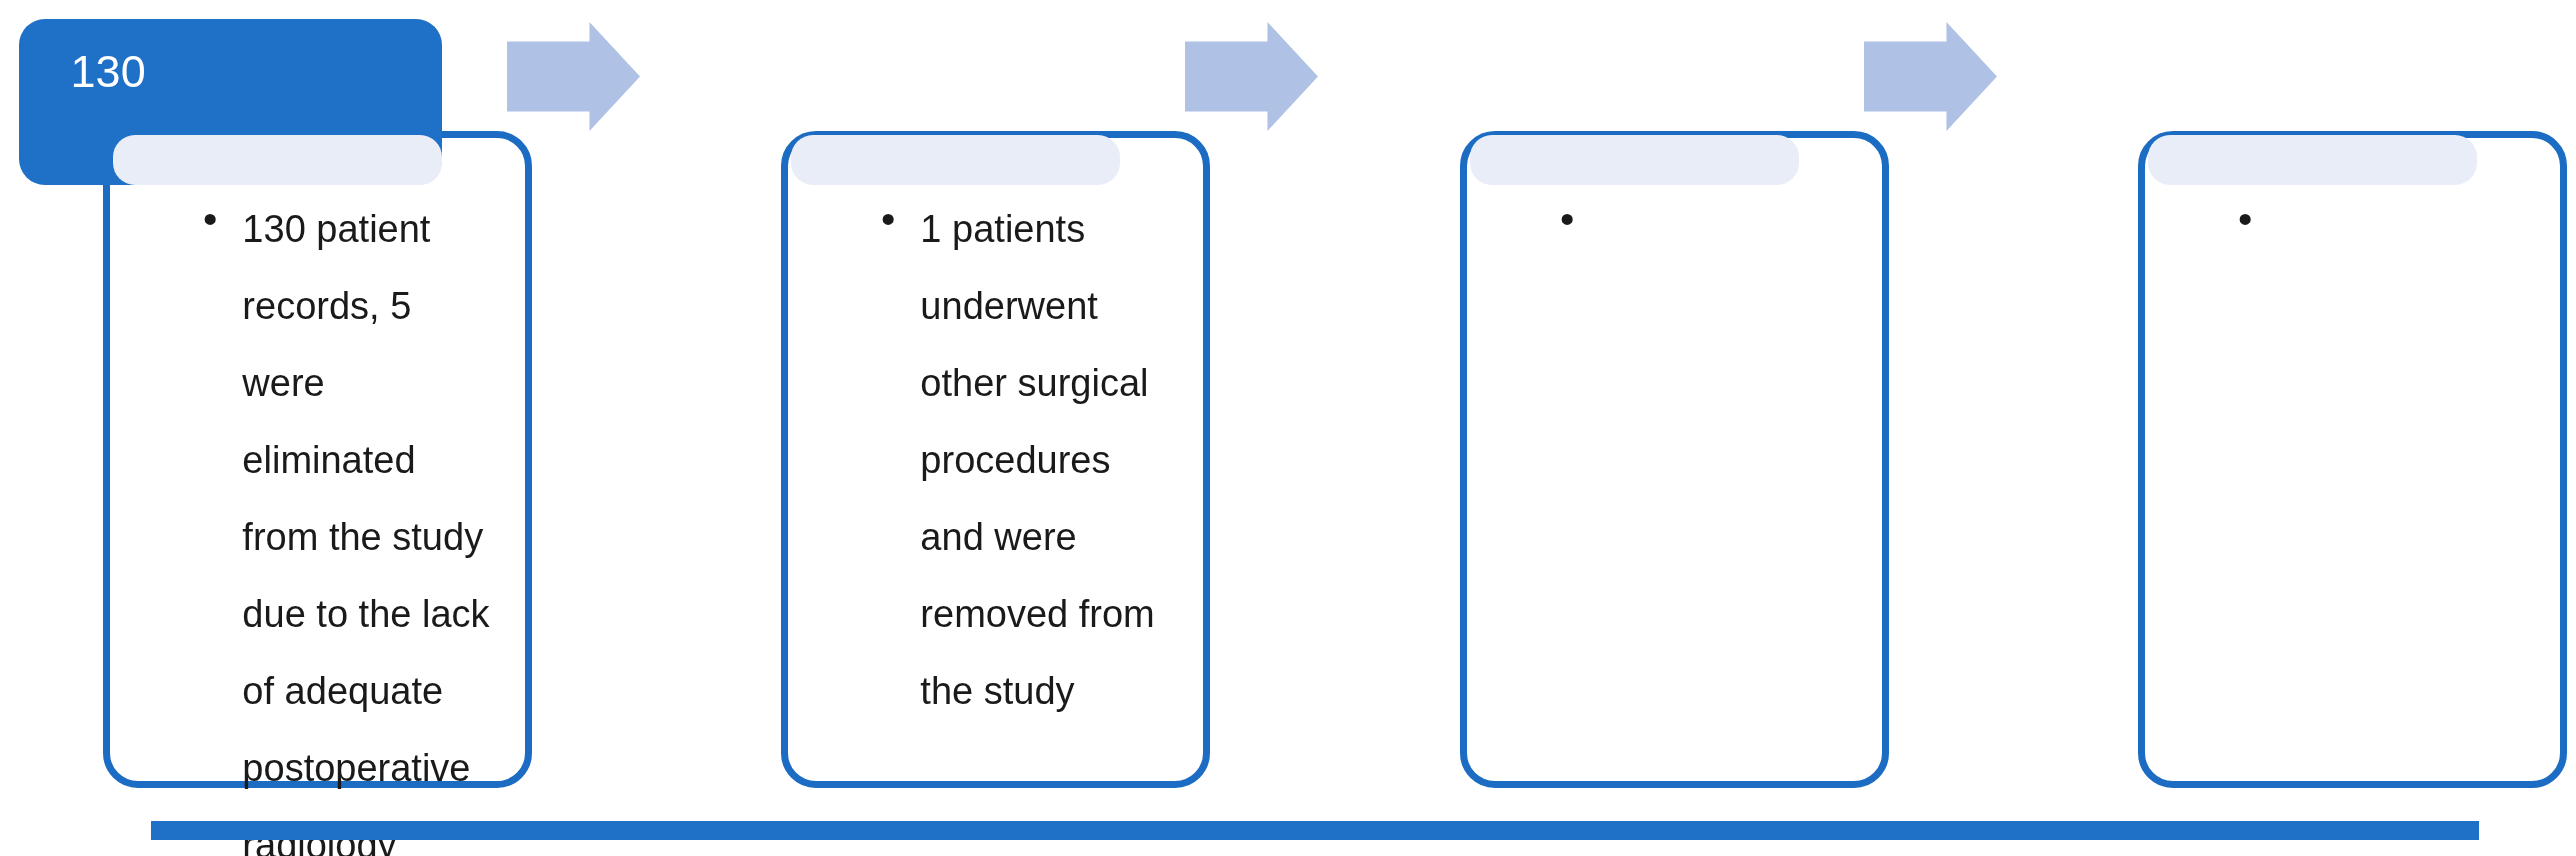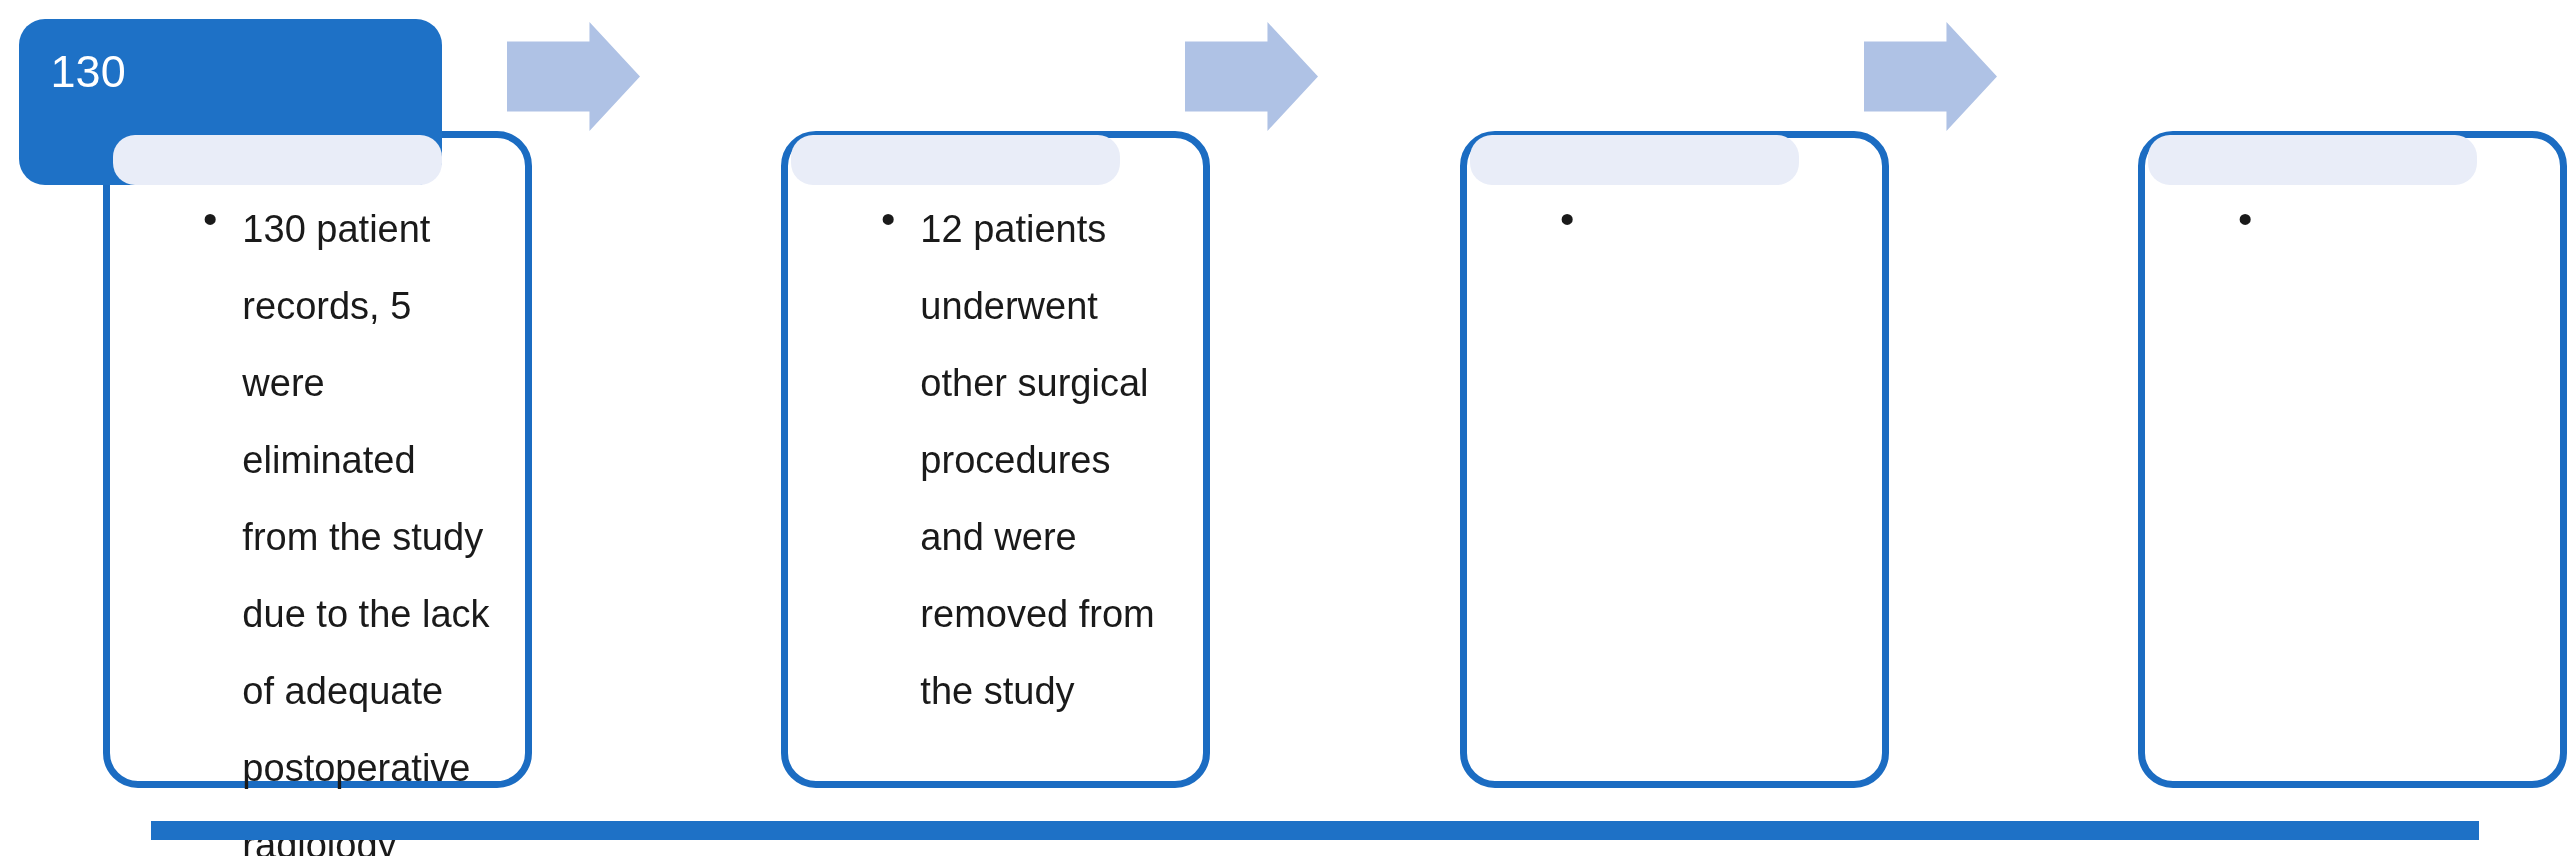--- a/index.html
+++ b/index.html
@@ -46,21 +46,21 @@
     left: 18.6px;
     top: 18.6px;
     width: 423px;
     height: 166px;
     box-sizing: border-box;
     background: var(--accent, #1E71C6);
     border-radius: 26px;
     z-index: 2;
     color: #ffffff;
     font-size: 45px;
-    padding: 30px 0 0 32px;
+    padding: 30px 0 0 52px;
     line-height: 1;
   }
   
   .band {
     position: absolute;
     left: 113px;
     top: 135px;
     width: 329px;
     height: 50px;
     background: var(--band, #E9EDF8);
@@ -130,21 +130,21 @@
     </div>
     <div class="head">130</div>
     <div class="band"></div>
     <div class="arrow"></div>
   </div>
 
   <div class="step s1">
     <div class="card">
       <div class="bullet-row">
         <span class="bullet">•</span>
-        <span class="desc">12 patients
+        <span class="desc">1 patients
 underwent
 other surgical
 procedures
 and were
 removed from
 the study</span>
       </div>
     </div>
     <div class="band"></div>
     <div class="arrow"></div>

